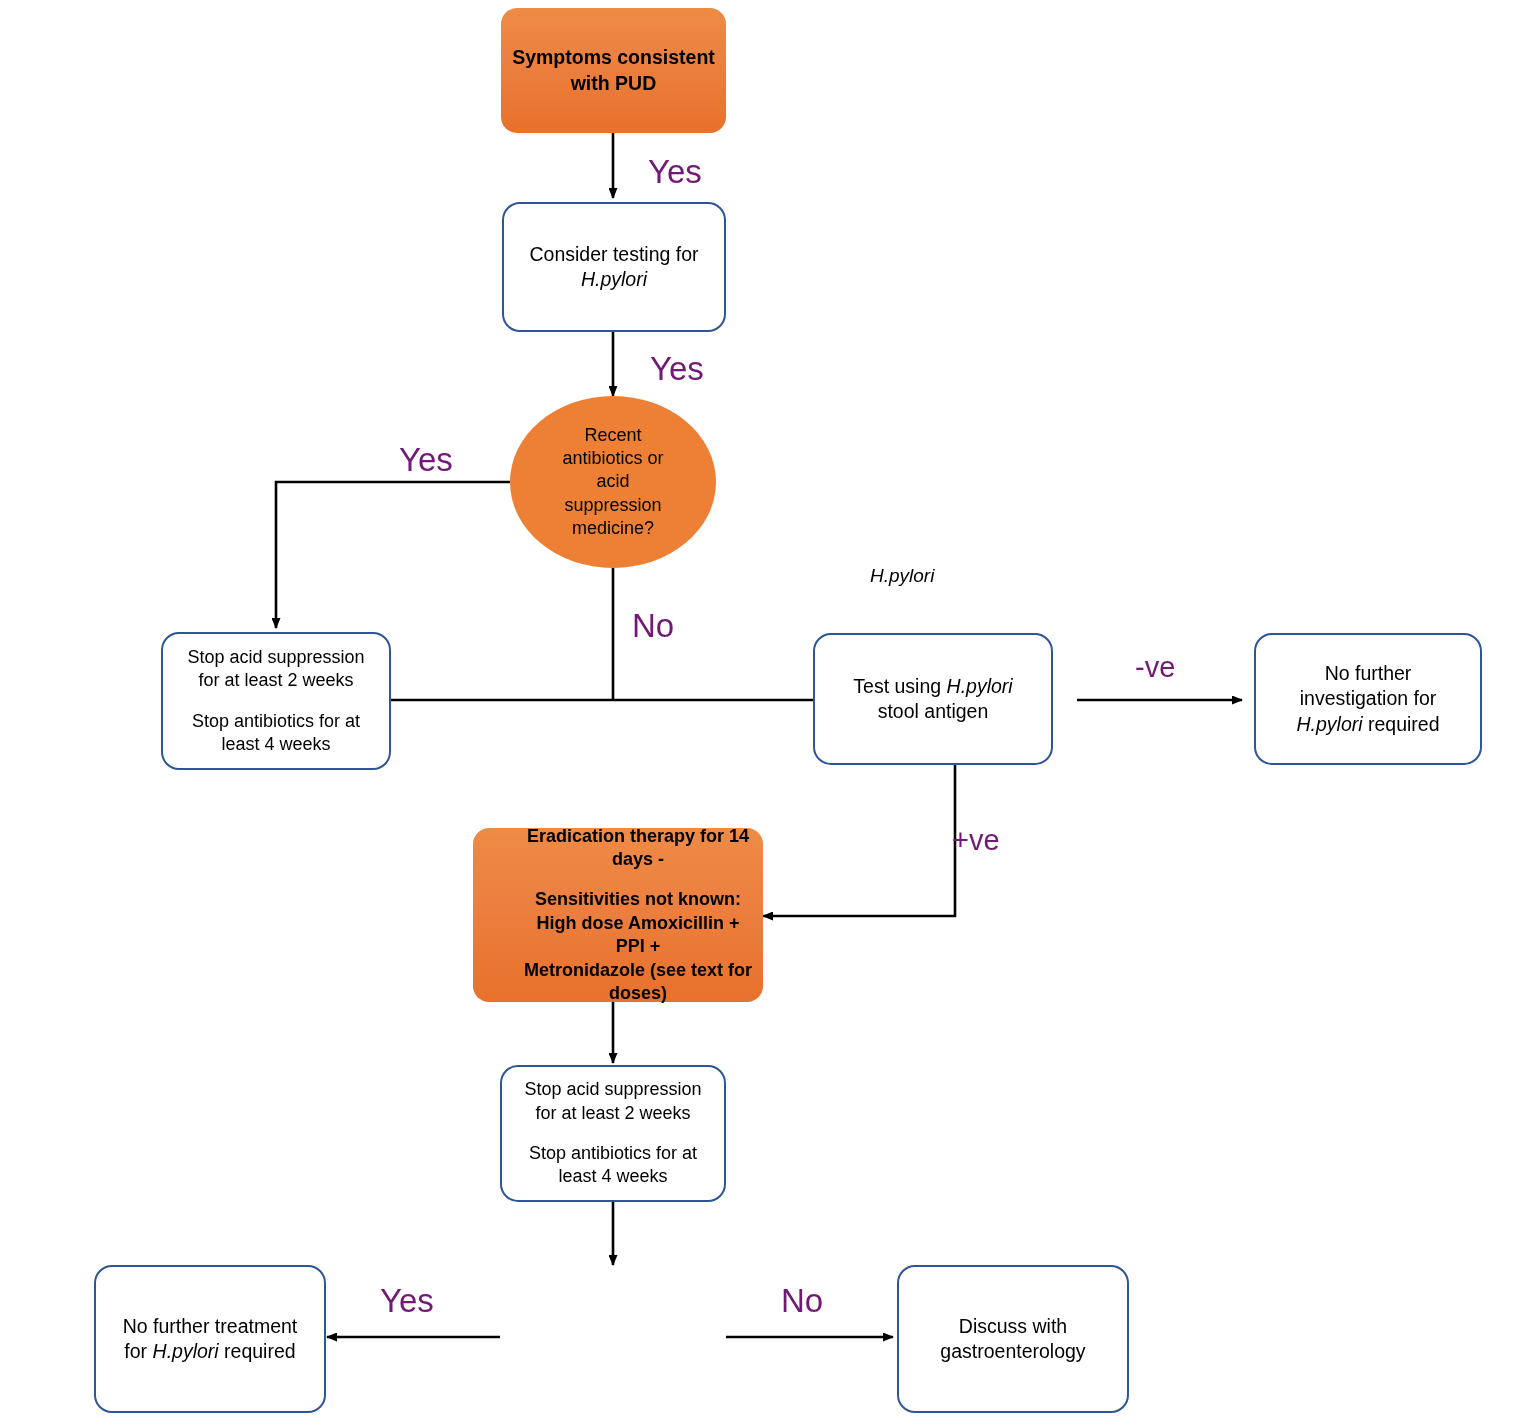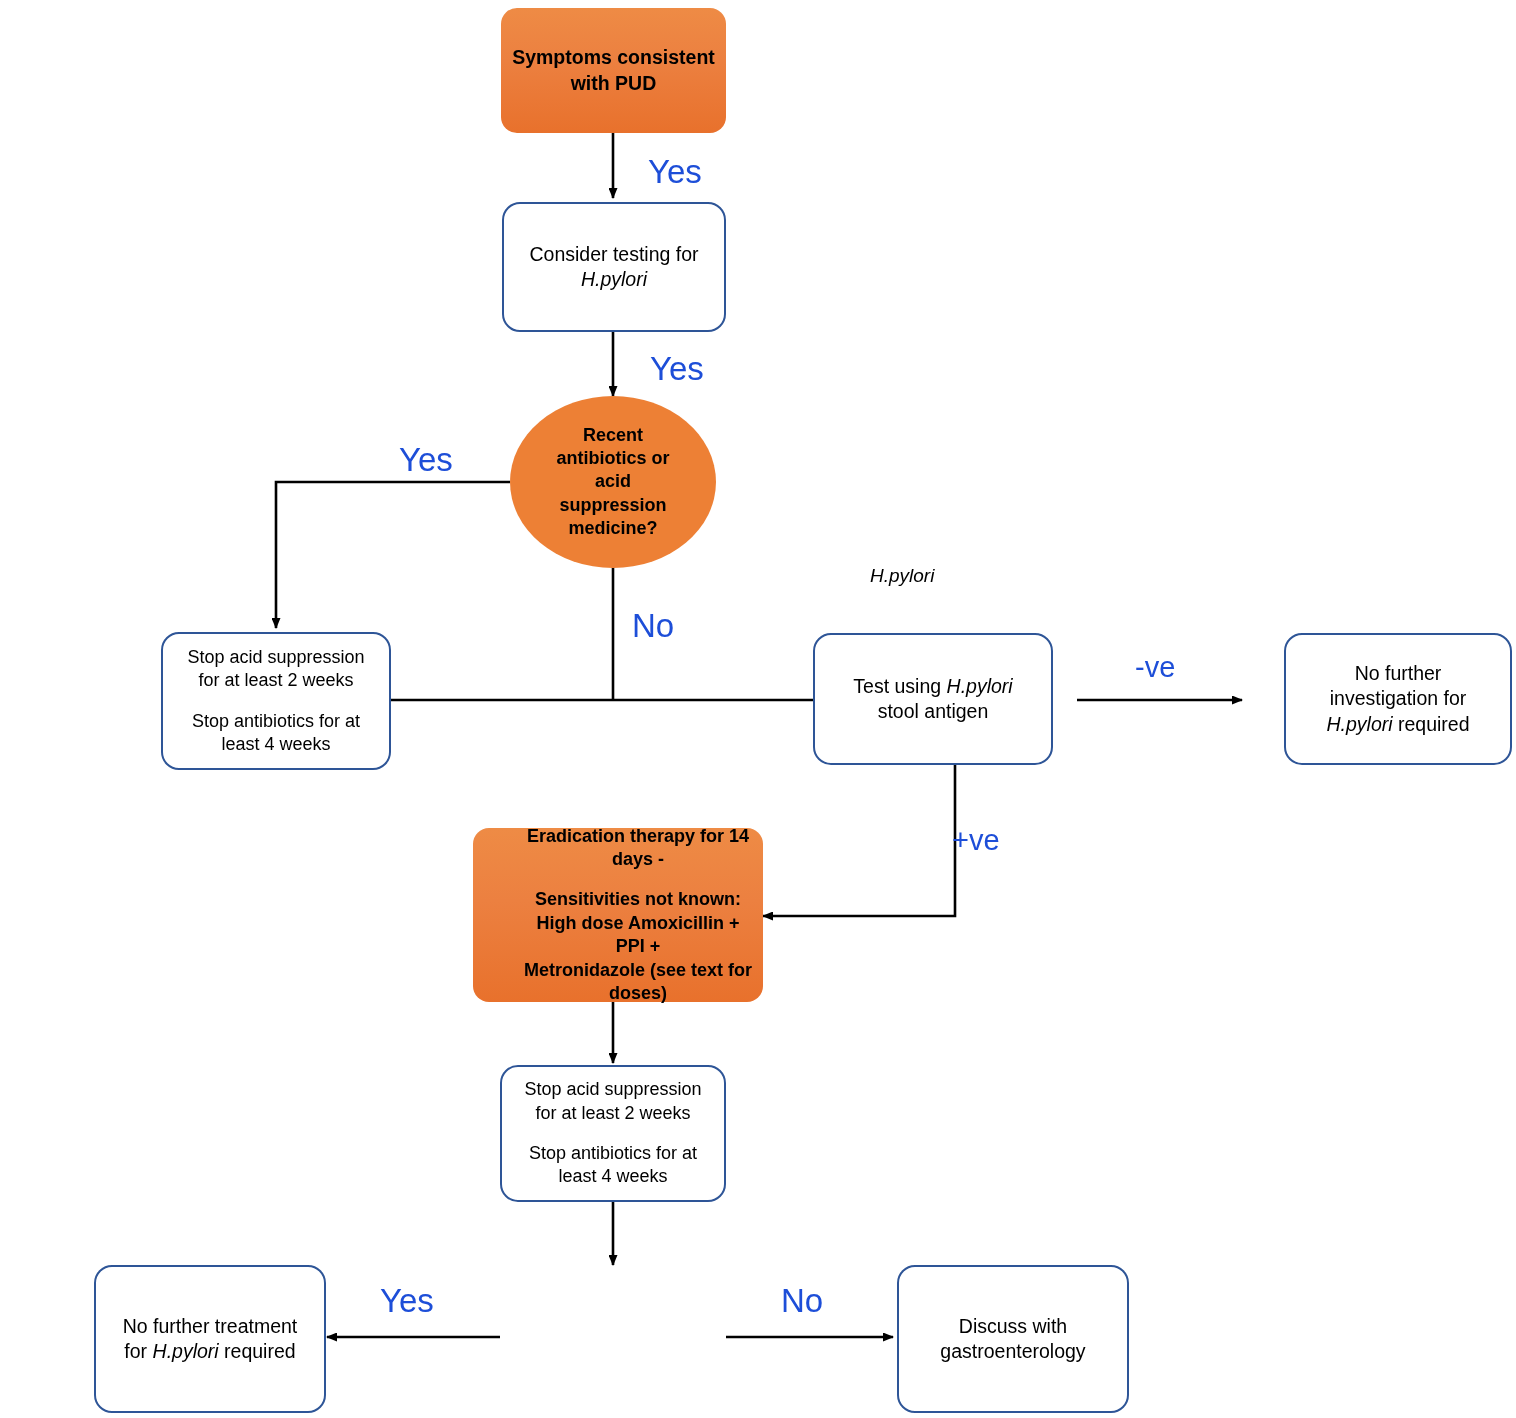--- a/index.html
+++ b/index.html
@@ -66,21 +66,21 @@
   .blank {
     display: block;
     height: 0.95em;
   }
   .it { font-style: italic; }
 
   
   .elabel {
     position: absolute;
     font-size: 33px;
-    color: #1d4ed8;
+    color: #701a75;
     white-space: nowrap;
     line-height: 1;
   }
   .elabel.sm { font-size: 29px; }
 
   
   .annot {
     position: absolute;
     font-size: 19px;
     font-style: italic;
@@ -132,21 +132,21 @@
     </div>
   </div>
 
   <div class="node proc" style="left:502px; top:202px; width:224px; height:130px;">
     <div class="inner">
       <span>Consider testing for</span><br>
       <span class="it">H.pylori</span>
     </div>
   </div>
 
-  <div class="node circle" style="left:510px; top:396px; width:206px; height:172px;font-weight:bold;">
+  <div class="node circle" style="left:510px; top:396px; width:206px; height:172px;">
     <div class="inner">
       <span>Recent</span><br>
       <span>antibiotics or</span><br>
       <span>acid</span><br>
       <span>suppression</span><br>
       <span>medicine?</span>
     </div>
   </div>
 
   <div class="node proc" style="left:161px; top:632px; width:230px; height:138px; font-size:18px;">
@@ -159,21 +159,21 @@
     </div>
   </div>
 
   <div class="node proc" style="left:813px; top:633px; width:240px; height:132px;">
     <div class="inner">
       <span>Test using </span><span class="it">H.pylori</span><br>
       <span>stool antigen</span>
     </div>
   </div>
 
-  <div class="node proc" style="left:1284px; top:633px; width:228px; height:132px;text-align:center;">
+  <div class="node proc" style="left:1254px; top:633px; width:228px; height:132px;text-align:center;">
     <div class="inner">
       <span>No further</span><br>
       <span>investigation for</span><br>
       <span class="it">H.pylori</span><span> required</span>
     </div>
   </div>
 
   <div class="node orange" style="left:473px; top:828px; width:290px; height:174px; font-size:18px;padding-left:40px;">
     <div class="inner">
       <span>Eradication therapy for 14</span><br>

